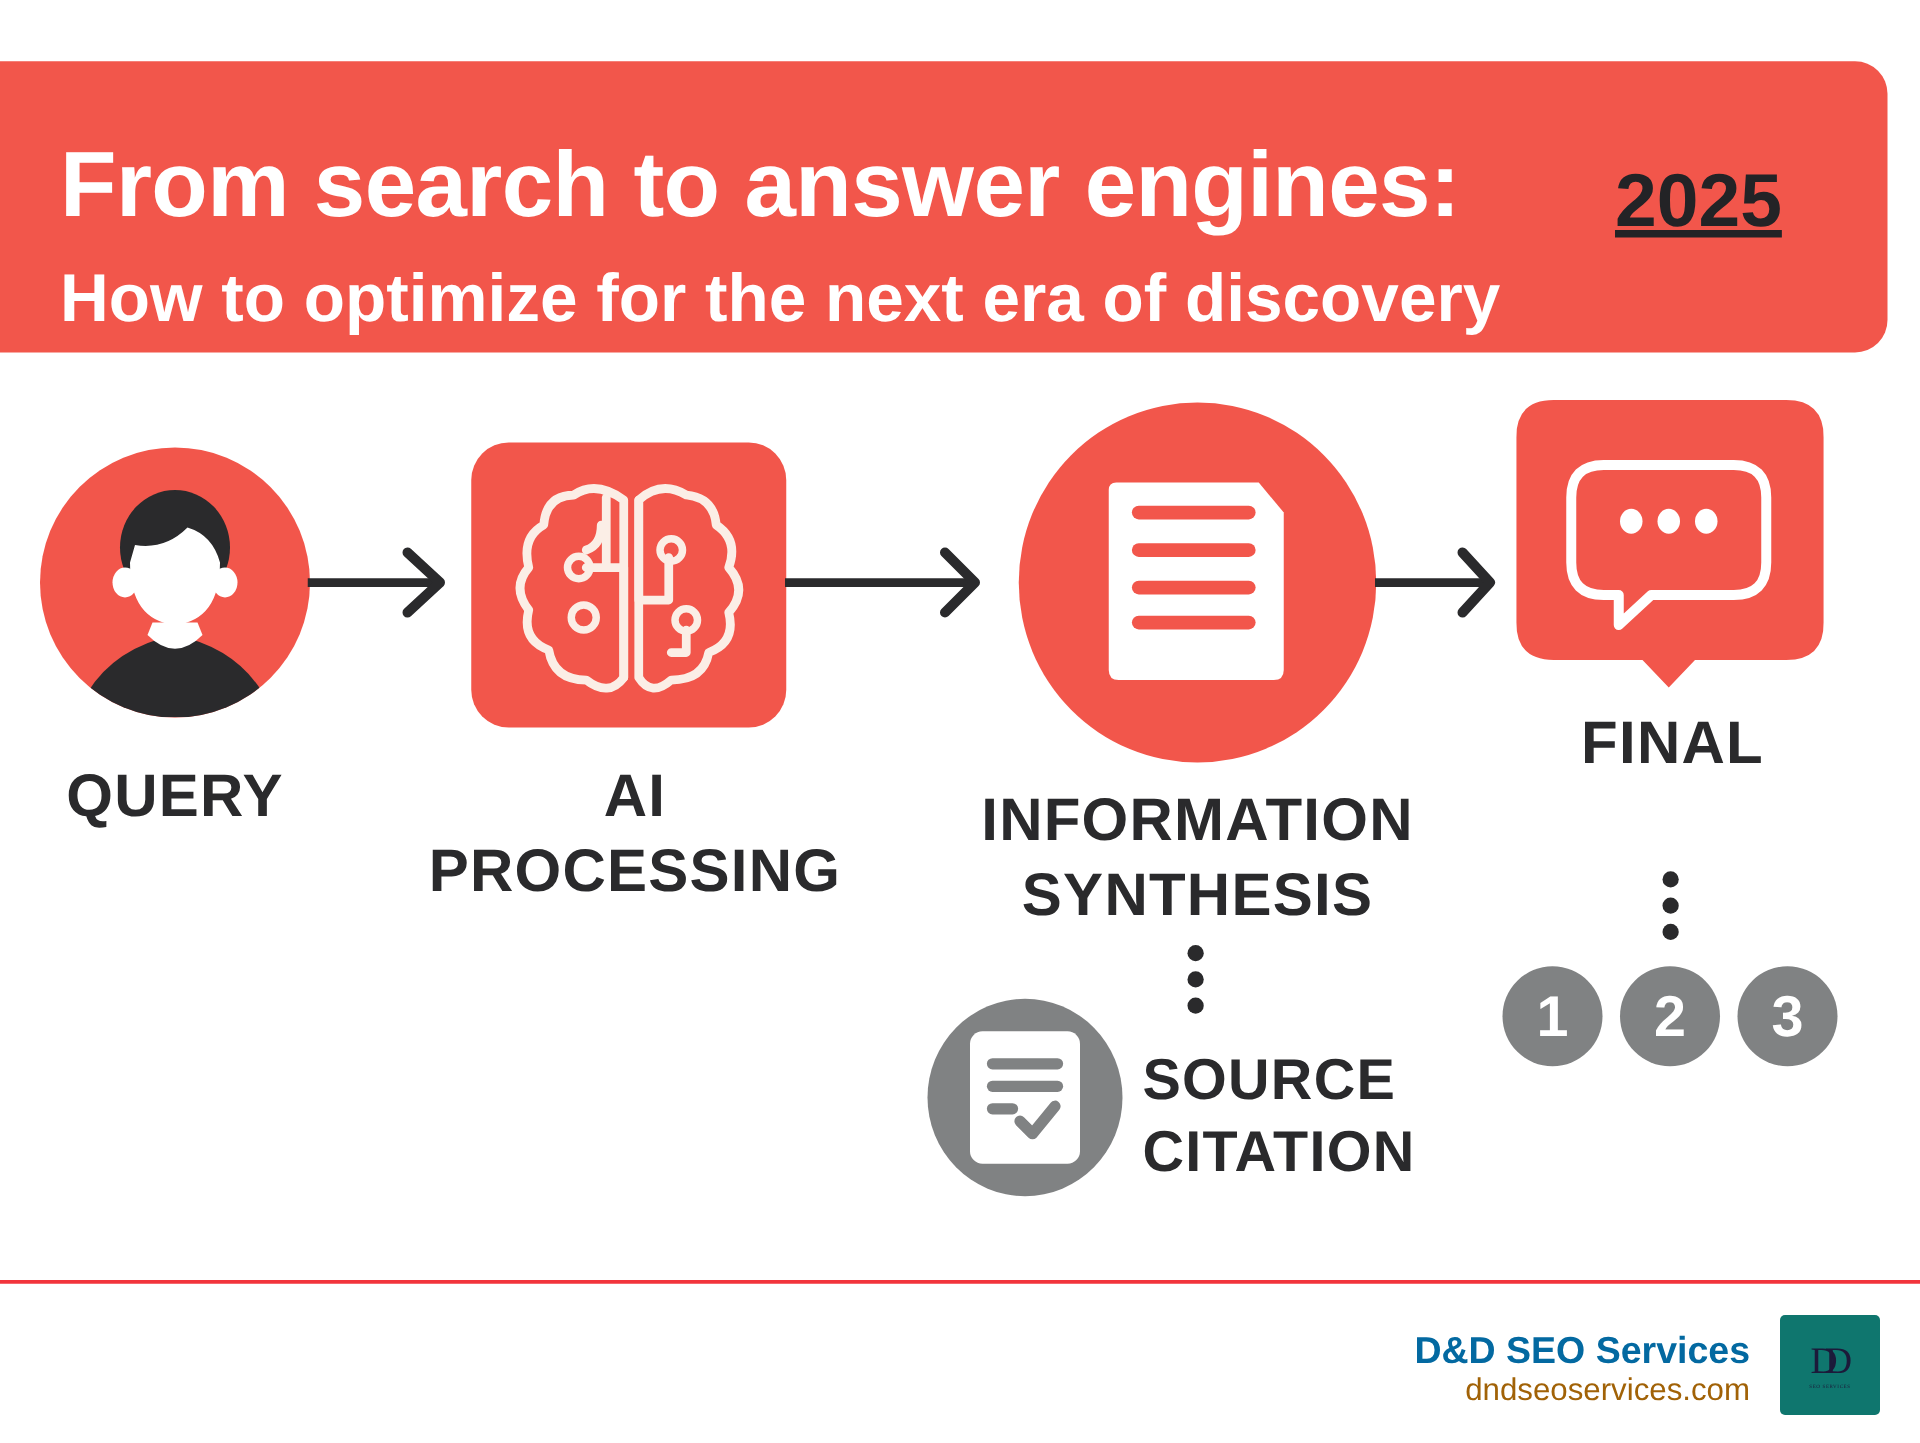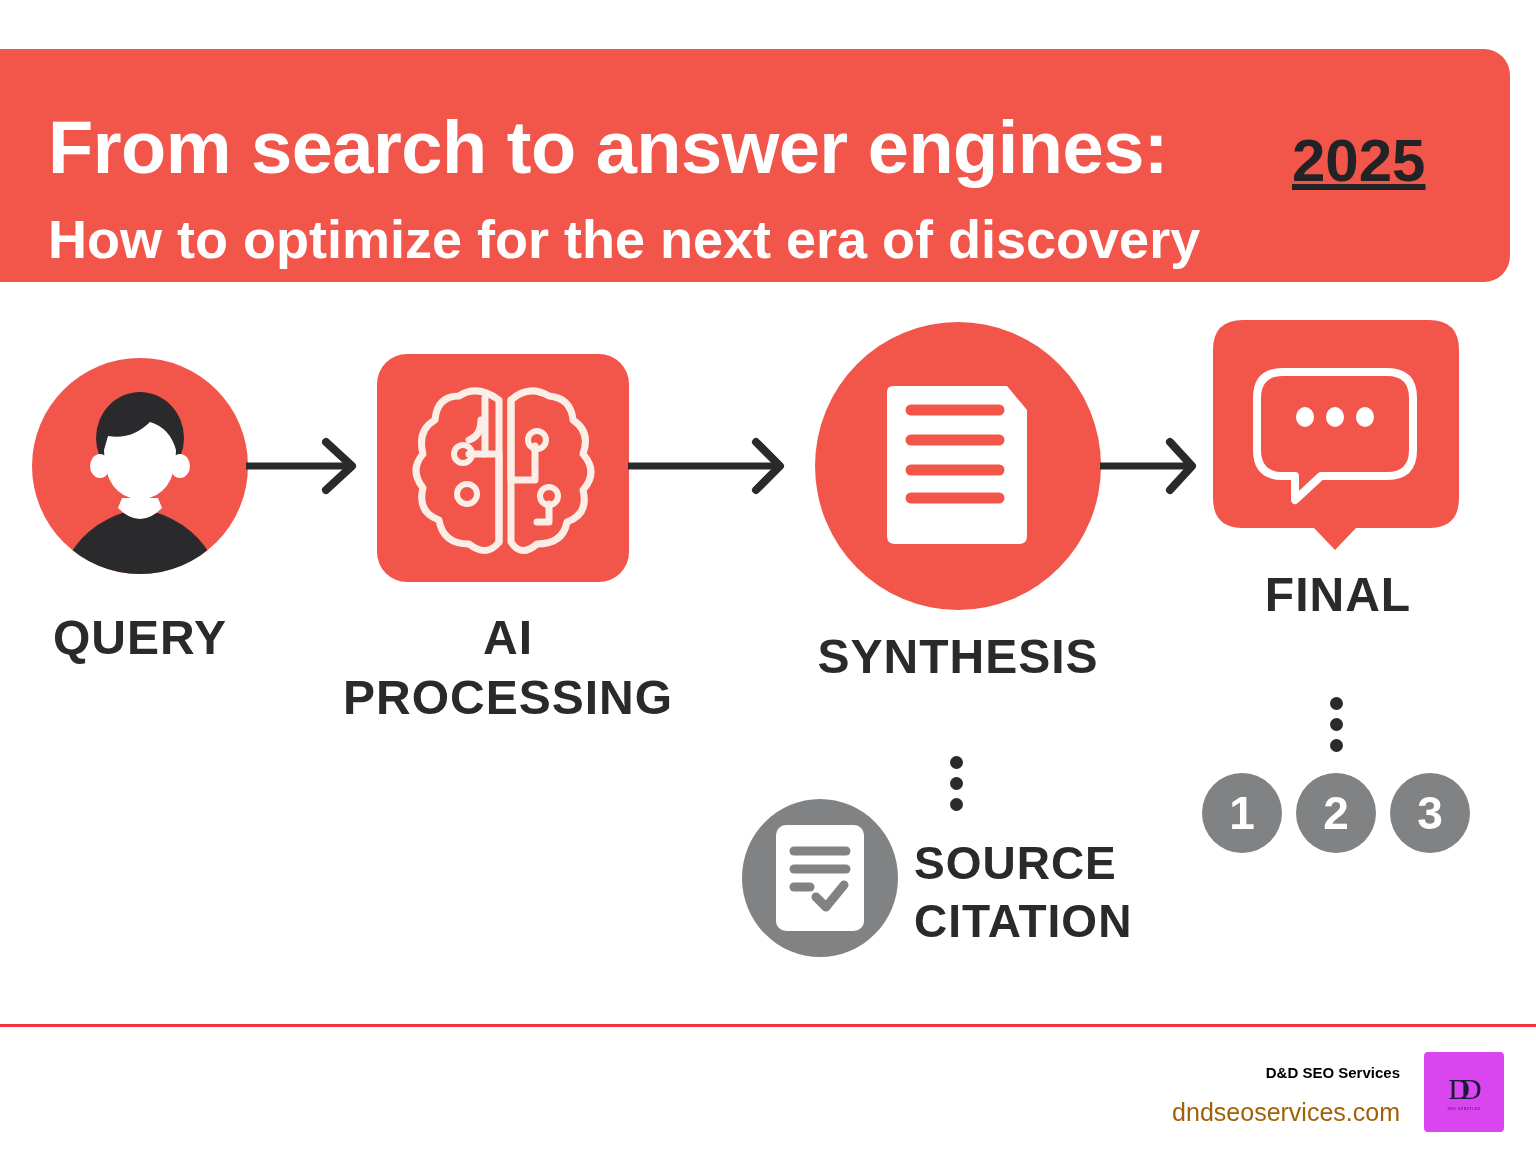--- a/index.html
+++ b/index.html
@@ -42,28 +42,28 @@
       display: flex; align-items: center; justify-content: center;
     }
 
     .citation-circle {
       position: absolute; left: 742px; top: 799px; width: 156px; height: 158px;
       border-radius: 50%; background: #808283;
     }
 
     .footer-line { position: absolute; left: 0; top: 1024px; width: 1536px; height: 3px; background: #f2343c; }
     .footer-name {
-      position: absolute; right: 136px; top: 1064px; font-size: 15px; font-weight: 700; color: #000000; white-space: nowrap;
+      position: absolute; right: 136px; top: 1064px; font-size: 30px; font-weight: 700; color: #0369a1; white-space: nowrap;
     }
     .footer-url {
       position: absolute; right: 136px; top: 1098px; font-size: 25px; color: #a16207; white-space: nowrap;
     }
     .footer-logo {
       position: absolute; left: 1424px; top: 1052px; width: 80px; height: 80px; border-radius: 4px;
-      background: #d946ef; display: flex; flex-direction: column; align-items: center; justify-content: center;
+      background: #0f766e; display: flex; flex-direction: column; align-items: center; justify-content: center;
     }
     .footer-logo .mono { font-family: "Liberation Serif", "DejaVu Serif", serif; color: #1c1a3a; font-size: 30px; letter-spacing: -10px; line-height: 1; padding-right: 8px; }
     .footer-logo .tiny { font-family: "Liberation Serif", "DejaVu Serif", serif; color: #1c1a3a; font-size: 4px; margin-top: 2px; letter-spacing: 0.5px; }
   </style>
 </head>
 <body>
 
 <div class="banner">
   <div class="banner-title">From search to answer engines:</div>
   <div class="banner-year">2025</div>
@@ -136,20 +136,21 @@
 </svg>
 
 <div class="label" style="left:40px; top:608px; width:200px;">
   <div>QUERY</div>
 </div>
 <div class="label" style="left:328px; top:608px; width:360px;">
   <div>AI</div>
   <div>PROCESSING</div>
 </div>
 <div class="label" style="left:748px; top:627px; width:420px;">
+  <div>INFORMATION</div>
   <div>SYNTHESIS</div>
 </div>
 <div class="label" style="left:1198px; top:565px; width:280px;">
   <div>FINAL</div>
 </div>
 
 <div class="dots" style="left:950px; top:756px;">
   <span></span>
     <span></span>
     <span></span>

